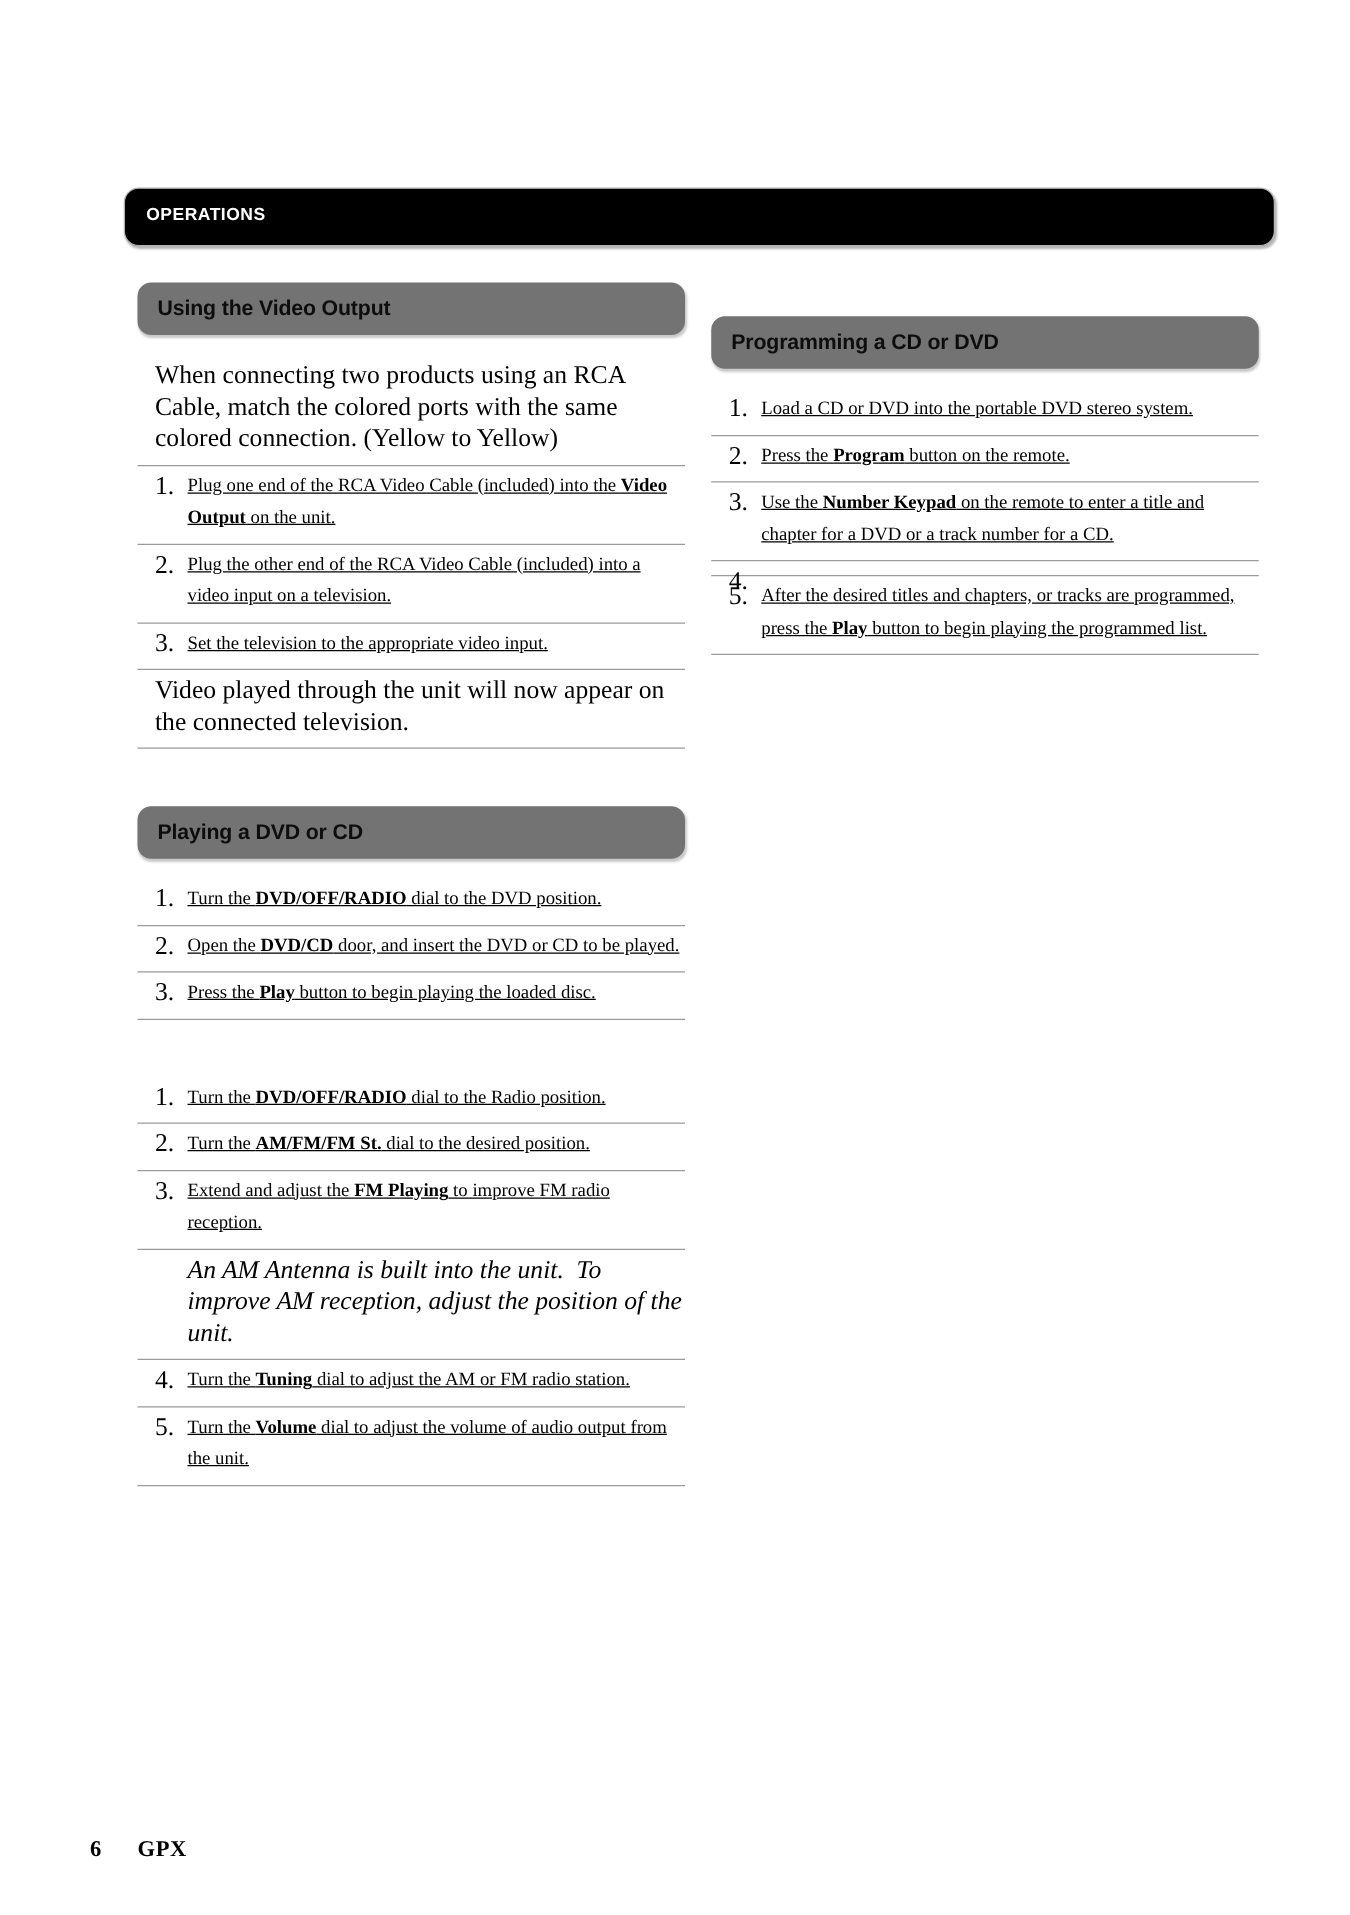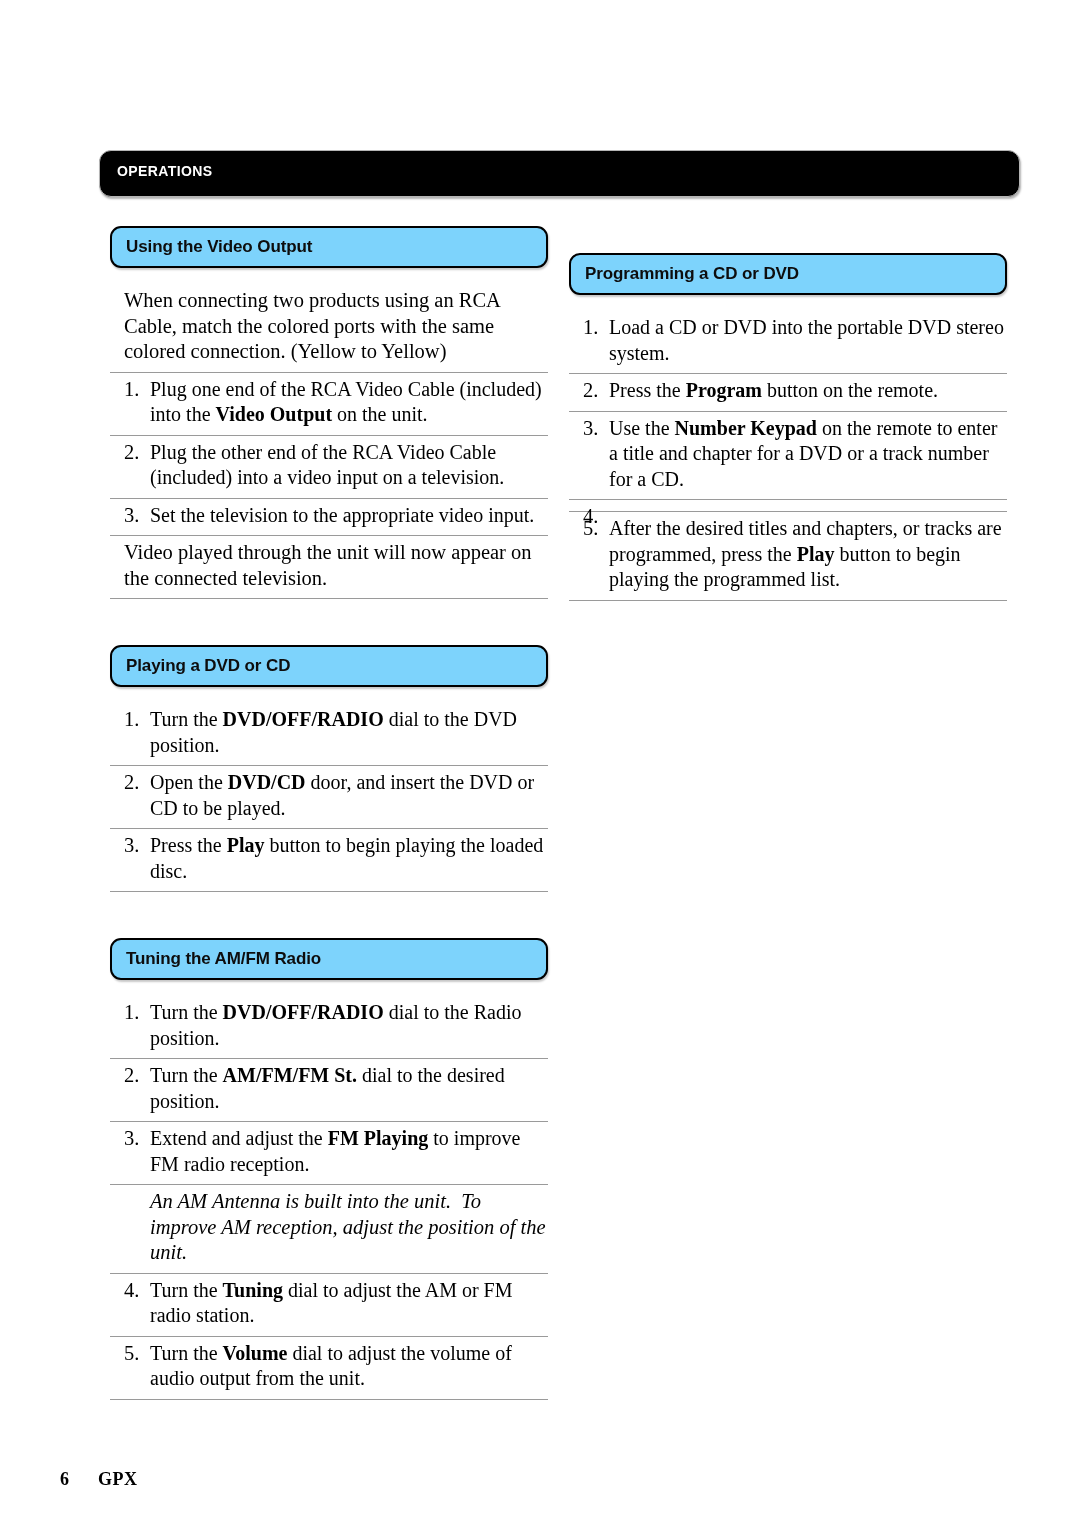--- a/index.html
+++ b/index.html
@@ -54,22 +54,22 @@
     width: 438px;
   }
   .col-left  { left: 110px; }
   .col-right { left: 569px; margin-top: 27px; }
 
   
   .sec-head {
     position: relative;
     width: 438px;
     height: 42px;
-    background: #7dd3fc;
-    border: 2px solid #000000;
+    background: #737373;
+    border: 2px solid #737373;
     border-radius: 11px;
     box-sizing: border-box;
     box-shadow: 1px 2px 2px rgba(0,0,0,0.22);
     margin-bottom: 16px;
   }
   .sec-head-label {
     position: absolute;
     left: 14px;
     top: 9px;
     font-family: "Liberation Sans", "DejaVu Sans", sans-serif;
@@ -109,33 +109,34 @@
     position: absolute;
     left: 14px;
     top: 4px;
     width: 26px;
     font-size: 20.5px;
     line-height: 25.5px;
     text-align: left;
   }
   .step-body {
     padding-left: 40px;
-    font-size: 20px;
+    font-size: 15px;
     line-height: 25.5px;
+    text-decoration: underline;
   }
   .step-body b, .blk-text b { font-weight: bold; }
 
   
   .sec { margin-bottom: 0; }
   .sec-gap { height: 46px; }
 
   
   .footer {
     position: absolute;
-    left: 60px;
+    left: 72px;
     top: 1469px;
     font-family: "Liberation Serif", "DejaVu Serif", serif;
     font-weight: bold;
     font-size: 18px;
     color: #000000;
   }
   .footer-page { display: inline-block; width: 38px; }
   .footer-brand { display: inline-block; letter-spacing: 0.5px; }
 </style>
 </head>
@@ -184,23 +185,20 @@
           <div class="step-num">2.</div>
           <div class="step-body">Open the <b>DVD/CD</b> door, and insert the DVD or CD to be played.</div>
         </div>
         <div class="step">
           <div class="step-num">3.</div>
           <div class="step-body">Press the <b>Play</b> button to begin playing the loaded disc.</div>
         </div>
       </div>
       <div class="sec-gap"></div>
       <div class="sec">
-        <div class="sec-head">
-          <div class="sec-head-label">Tuning the AM/FM Radio</div>
-        </div>
         <div class="step">
           <div class="step-num">1.</div>
           <div class="step-body">Turn the <b>DVD/OFF/RADIO</b> dial to the Radio position.</div>
         </div>
         <div class="step">
           <div class="step-num">2.</div>
           <div class="step-body">Turn the <b>AM/FM/FM St.</b> dial to the desired position.</div>
         </div>
         <div class="step">
           <div class="step-num">3.</div>

